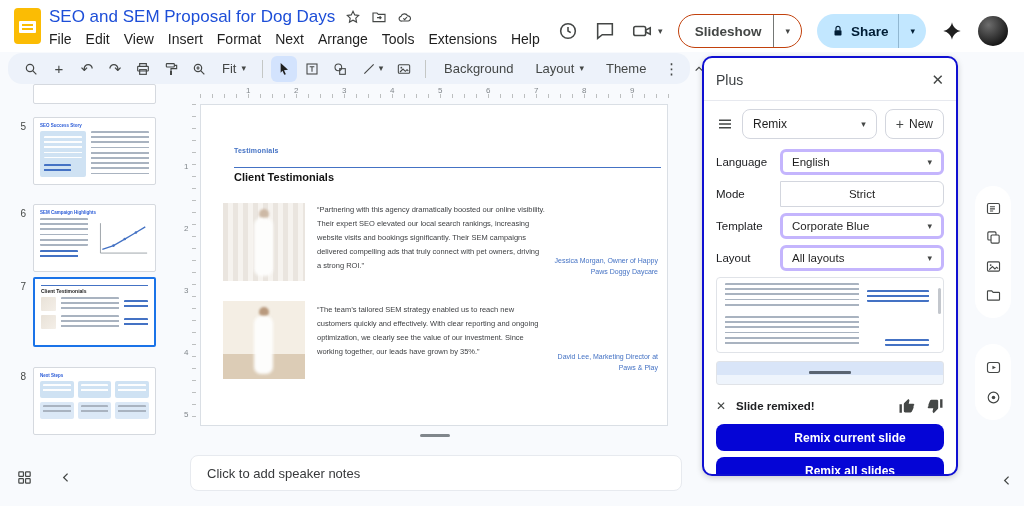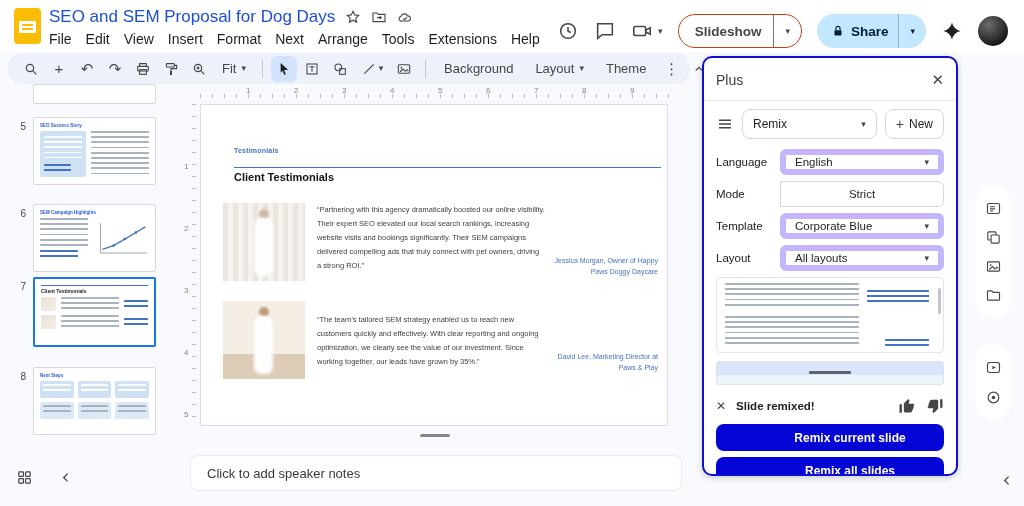--- a/index.html
+++ b/index.html
@@ -81,41 +81,41 @@
   .eyebrow-rule{position:absolute;left:33px;top:62px;width:427px;height:1px;background:#4472c4;}
   .slide-heading{position:absolute;left:33px;top:66px;font-size:11px;font-weight:bold;color:#141414;}
   .photo{position:absolute;left:22px;width:82px;height:78px;overflow:hidden;}
   .photo.p1{top:98px;background:repeating-linear-gradient(90deg,#eae5df 0 5px,#f6f3ef 5px 10px);}
   .photo.p2{top:196px;background:linear-gradient(180deg,#f4eee4 0 68%,#dcccb6 68% 100%);}
   .photo::before{content:"";position:absolute;left:36px;top:6px;width:10px;height:10px;border-radius:50%;background:#cdb9a6;filter:blur(1px);}
   .photo::after{content:"";position:absolute;left:31px;top:15px;width:19px;height:58px;border-radius:7px;background:#fdfdfc;filter:blur(1.5px);}
   .photo.p2::before{background:#b99a7e;}
   .quote{position:absolute;left:116px;width:228px;font-size:7.5px;line-height:1.85;color:#3d3f42;}
   .quote.q1{top:98px;}
-  .quote.q2{top:208px;}
+  .quote.q2{top:198px;}
   .attr{position:absolute;left:345px;width:112px;font-size:7px;line-height:1.6;color:#4472c4;text-align:right;}
   .attr.a1{top:150px;}
   .attr.a2{top:246px;}
   .canvas-divider{position:absolute;left:420px;top:434px;width:30px;height:3px;border-radius:2px;background:#80868b;}
   .notes{position:absolute;left:190px;top:455px;width:492px;height:36px;background:#fff;border:1px solid #e7eaef;border-radius:8px;display:flex;align-items:center;padding-left:16px;font-size:13px;color:#37393b;}
 
   
   .plus-panel{position:absolute;left:702px;top:56px;width:256px;height:420px;background:#fff;border:2px solid #1010d2;border-radius:10px;box-shadow:0 2px 6px rgba(0,0,0,.18);padding:10px 12px;overflow:hidden;}
   .pp-header{display:flex;align-items:center;justify-content:space-between;height:24px;}
   .pp-title{font-size:14px;color:#3c4043;}
   .glyph{color:#444746;}
   .pp-close{font-size:15px;}
   .pp-hr{height:1px;background:#e7e9ef;margin:8px -12px;}
   .pp-toolrow{display:flex;align-items:center;gap:8px;height:30px;margin-bottom:10px;}
   .pp-select{flex:1;height:30px;border:1px solid #d3d6de;border-radius:8px;display:flex;align-items:center;justify-content:space-between;padding:0 10px;font-size:12px;}
   .pp-new{height:30px;border:1px solid #d3d6de;border-radius:8px;padding:0 10px;display:flex;align-items:center;gap:5px;font-size:12px;}
   .plus-g{font-size:14px;color:#444746;line-height:1;}
   .pp-field{display:flex;align-items:center;margin-bottom:6px;height:26px;}
   .pp-label{width:64px;font-size:11.5px;color:#202124;flex:none;}
-  .pp-control{flex:1;height:26px;border:6px solid #c4b5fd;border-radius:6px;display:flex;align-items:center;justify-content:space-between;padding:0 9px;font-size:11.5px;}
+  .pp-control{flex:1;height:26px;border:3px solid #c4b5fd;border-radius:6px;display:flex;align-items:center;justify-content:space-between;padding:0 9px;font-size:11.5px;}
   .pp-seg{flex:1;display:flex;height:26px;}
   .seg{flex:1;display:flex;align-items:center;justify-content:center;font-size:11.5px;}
   .seg.on{background:#e2e5fc;border-radius:6px 0 0 6px;color:#17171c;}
   .seg.off{background:#fff;border:1px solid #d3d6de;border-radius:0 6px 6px 0;color:#1f1f1f;}
   .pp-preview{position:relative;height:76px;border:1px solid #e0e3e8;border-radius:4px;padding:5px 14px 5px 8px;margin:2px 0 8px;overflow:hidden;}
   .pv-item{display:flex;gap:8px;margin-bottom:7px;}
   .pv-left{flex:1;height:26px;}
   .pv-left.tall{height:30px;}
   .pv-right{width:62px;display:flex;align-items:center;}
   .pv-right.bottom{align-items:flex-end;justify-content:flex-end;}

